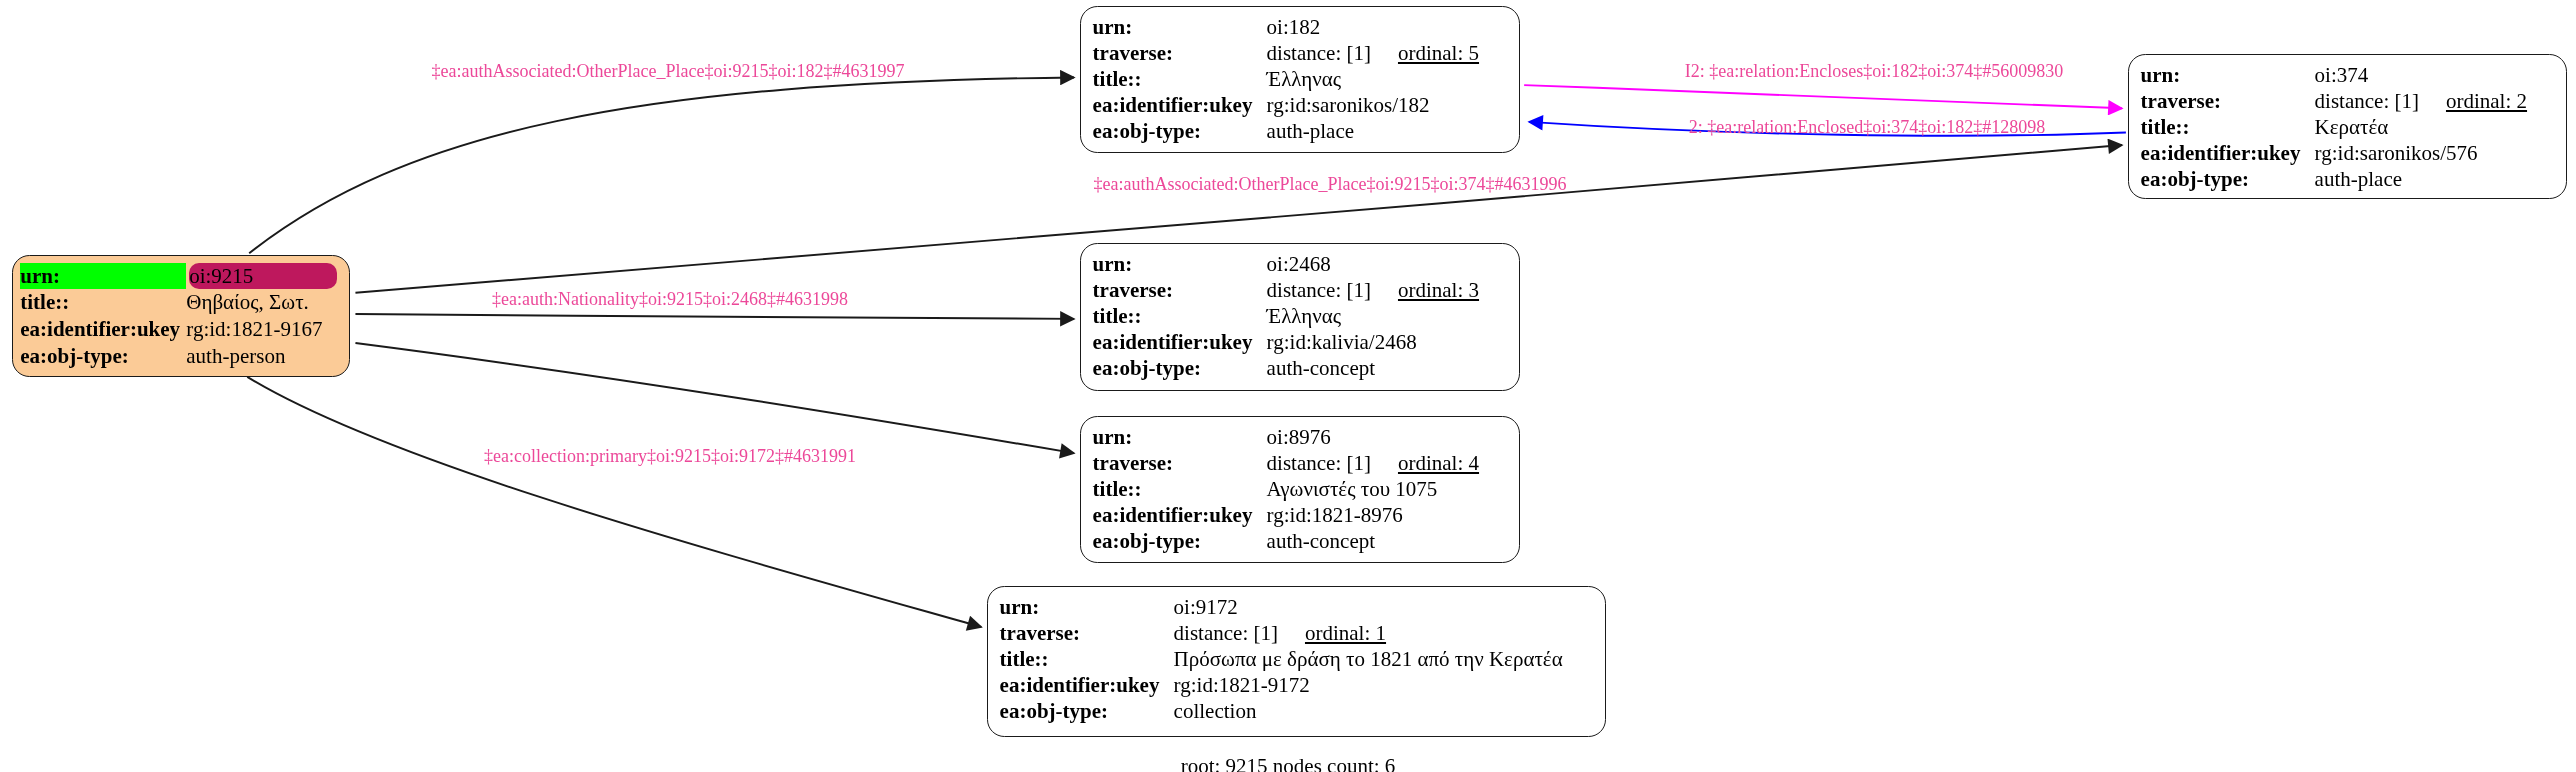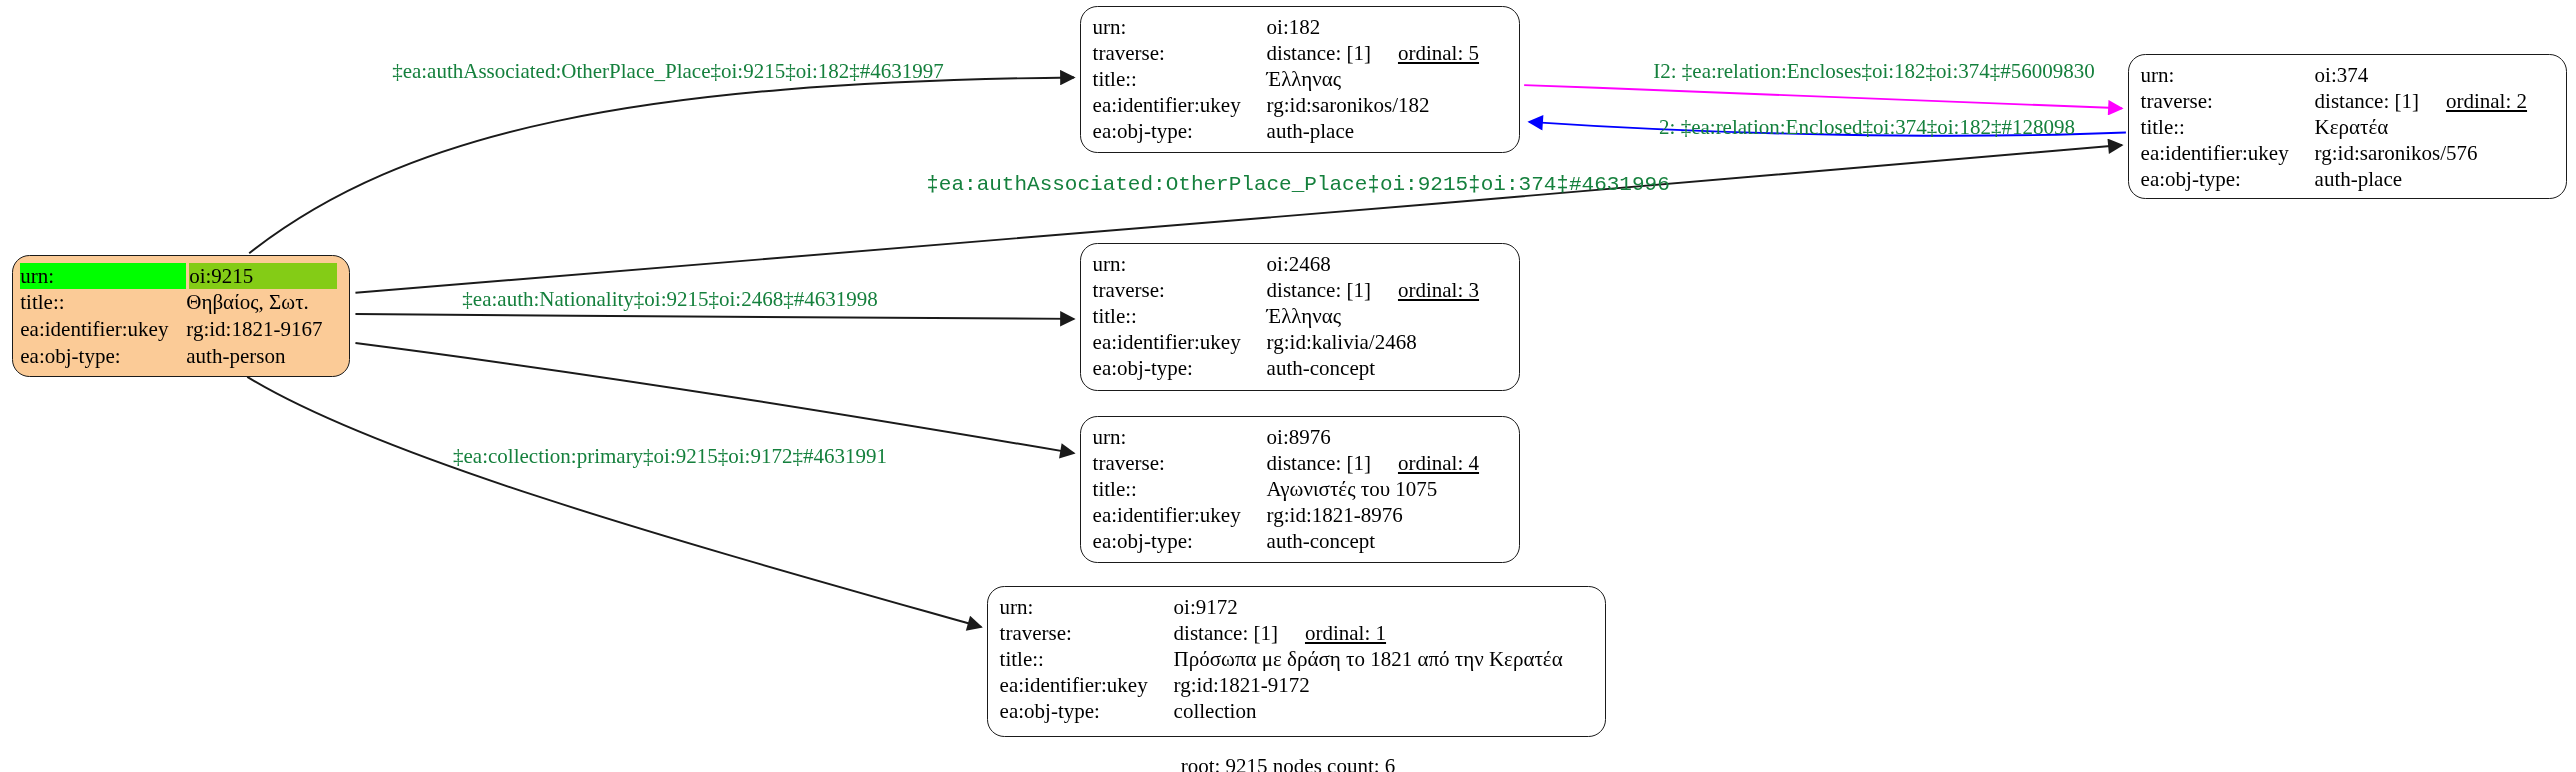--- a/index.html
+++ b/index.html
@@ -10,41 +10,41 @@
   }
   #canvas{position:absolute;inset:0;width:2576px;height:773px;}
   svg.edges{position:absolute;left:0;top:0;width:2576px;height:773px;pointer-events:none;}
 
   .node{
     position:absolute;box-sizing:border-box;background:#ffffff;
     border:1.9px solid #1a1a1a;border-radius:17.4px;
     padding:6.8px 9.7px 6.8px 11.6px;font-size:21px;
   }
   .node .row{display:flex;align-items:baseline;white-space:nowrap;}
-  .node .lbl{display:inline-block;width:174px;flex:0 0 174px;}
+  .node .lbl{display:inline-block;width:174px;flex:0 0 174px;font-weight:bold;}
   .node .val{display:inline-block;}
   .node .val2{display:inline-block;margin-left:27px;text-decoration:underline;}
   .node5 .row{line-height:26px;height:26px;}
   .node4 .row{line-height:26.6px;height:26.6px;}
 
   
   #n1{left:11.6px;top:255px;width:338px;height:122px;background:#FBCB97;padding-left:7.7px;}
   #n1 .lbl{width:166px;flex:0 0 166px;}
   #n1 .row.hl .lbl{background:#00FF00;margin-right:2.9px;}
-  #n1 .row.hl .val{background:#84cc16;flex:1;margin-right:1.9px;}
+  #n1 .row.hl .val{background:#be185d;flex:1;margin-right:1.9px;border-radius:10px;}
 
   #n2{left:1080px;top:5.8px;width:440px;height:147px;}
   #n3{left:2128px;top:54px;width:439px;height:145px;}
   #n4{left:1080px;top:243px;width:440px;height:148px;}
   #n5{left:1080px;top:416px;width:440px;height:147px;}
   #n6{left:987px;top:586px;width:619px;height:151px;}
 
   .elabel{
     position:absolute;transform:translate(-50%,-50%);
-    font-size:21px;white-space:nowrap;color:#15803d;
+    font-size:18px;white-space:nowrap;color:#ec4899;
   }
   #footer-label{
     position:absolute;left:1288px;top:766px;transform:translate(-50%,-50%);
     font-size:21px;white-space:nowrap;
   }
 </style>
 </head>
 <body>
 
 <div id="canvas">
@@ -203,21 +203,21 @@
       <span class="lbl">ea:identifier:ukey</span>
       <span class="val">rg:id:1821-9172</span>
     </div>
     <div class="row">
       <span class="lbl">ea:obj-type:</span>
       <span class="val">collection</span>
     </div>
   </div>
 
   <div class="elabel" style="left:668px;top:71px;">‡ea:authAssociated:OtherPlace_Place‡oi:9215‡oi:182‡#4631997</div>
-  <div class="elabel" style="left:1298px;top:184px;font-family:Liberation Mono, monospace;">‡ea:authAssociated:OtherPlace_Place‡oi:9215‡oi:374‡#4631996</div>
+  <div class="elabel" style="left:1330px;top:184px;">‡ea:authAssociated:OtherPlace_Place‡oi:9215‡oi:374‡#4631996</div>
   <div class="elabel" style="left:1874px;top:71px;">I2: ‡ea:relation:Encloses‡oi:182‡oi:374‡#56009830</div>
   <div class="elabel" style="left:1867px;top:127px;">2: ‡ea:relation:Enclosed‡oi:374‡oi:182‡#128098</div>
   <div class="elabel" style="left:670px;top:299px;text-align:center;">‡ea:auth:Nationality‡oi:9215‡oi:2468‡#4631998</div>
   <div class="elabel" style="left:670px;top:456px;">‡ea:collection:primary‡oi:9215‡oi:9172‡#4631991</div>
 
   <div id="footer-label">root: 9215 nodes count: 6</div>
 
 </div>
 
 

